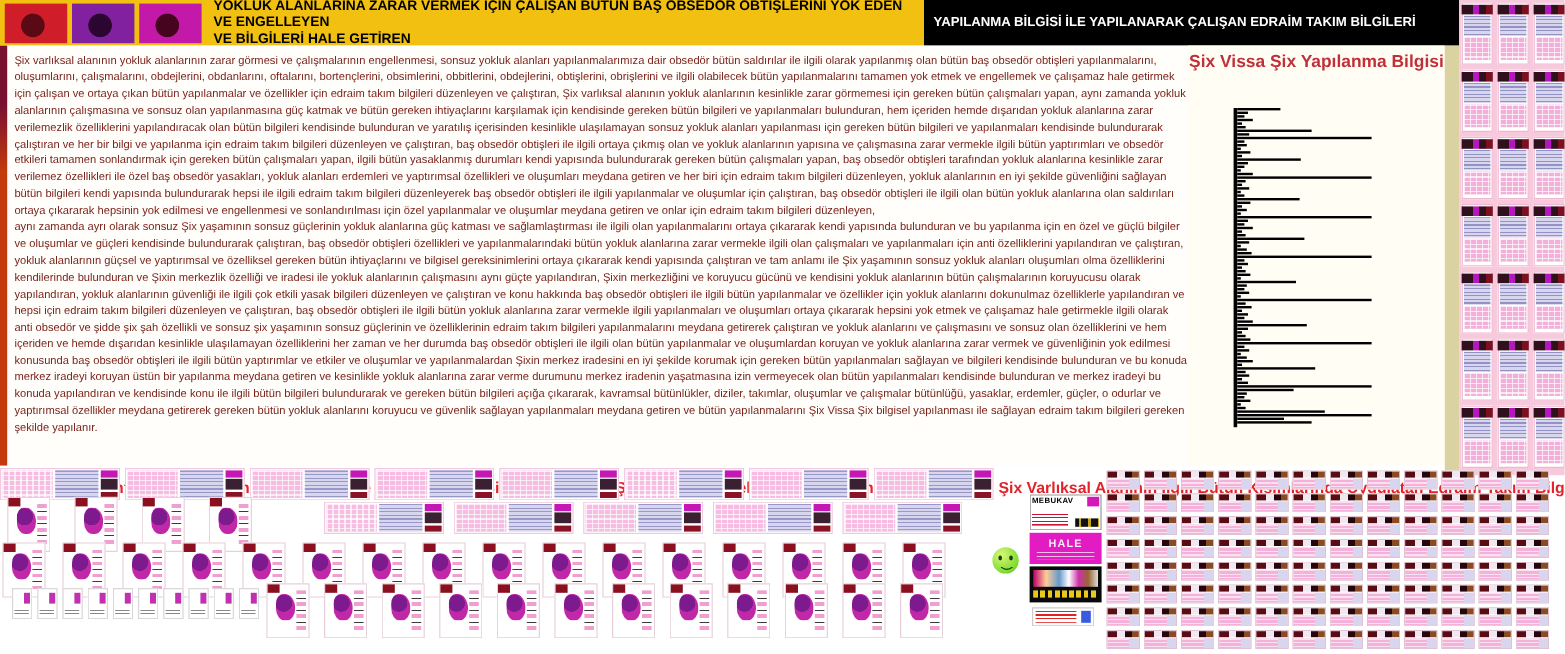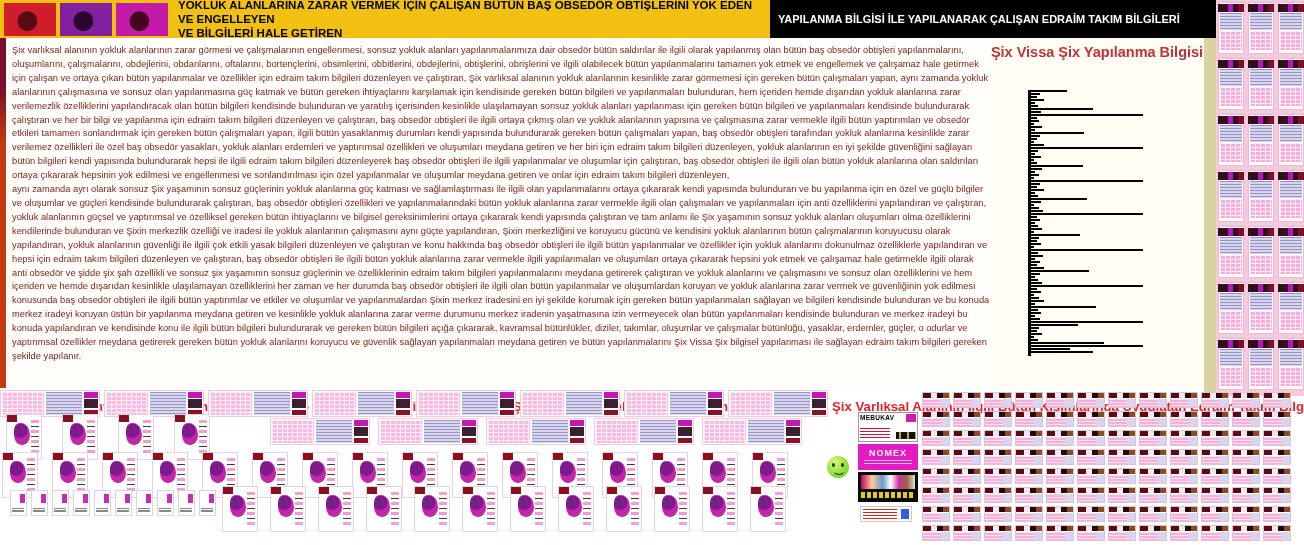--- a/index.html
+++ b/index.html
@@ -691,21 +691,21 @@
       </div>
     </div>
 
   <div class="card-mebukav">
     <div class="ttl">MEBUKAV</div>
     <i class="sq"></i>
     <i class="bar"></i>
     <i class="lines"></i>
   </div>
   <div class="card-nomex">
-    <div class="ttl">NOMEX</div>
+    <div class="ttl">HALE</div>
     <div class="sub"></div>
   </div>
   <div class="card-black">
     <div class="photo"></div>
     <div class="cap"></div>
   </div>
   <div class="card-smallwhite">
     <i class="red"></i>
     <i class="blue"></i>
   </div>

